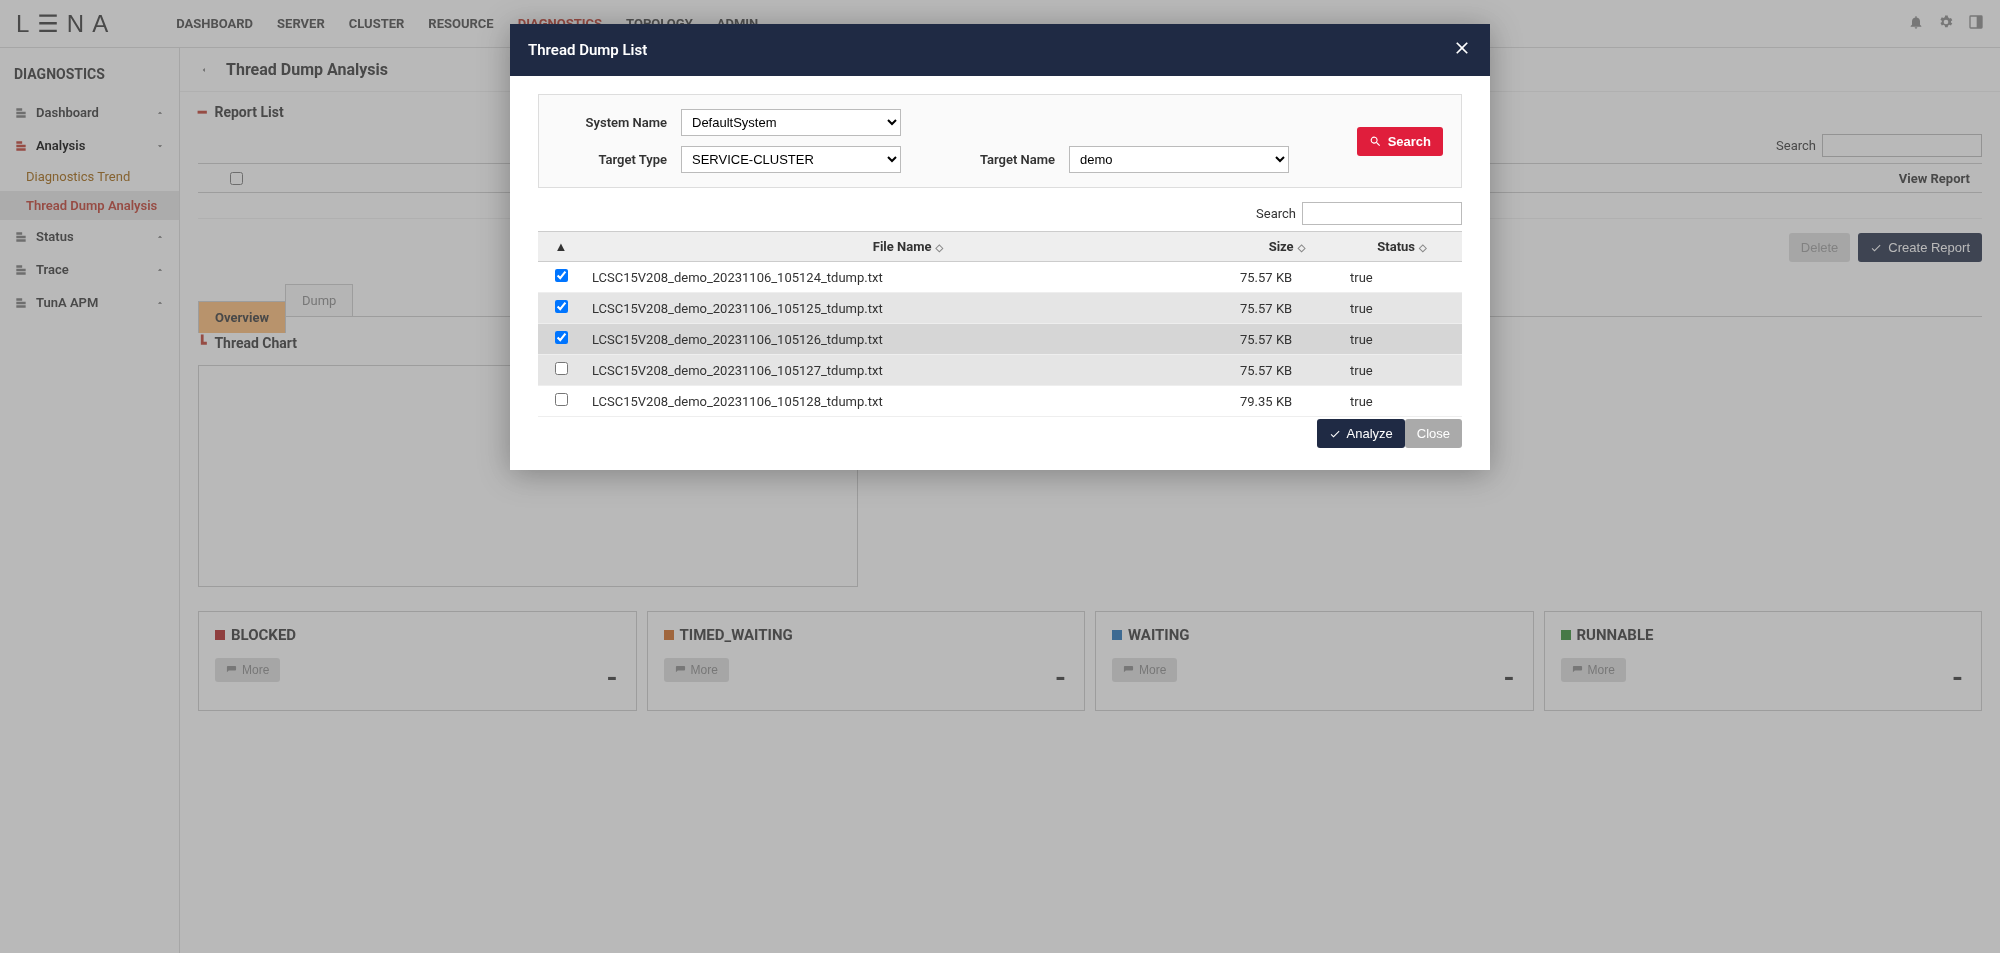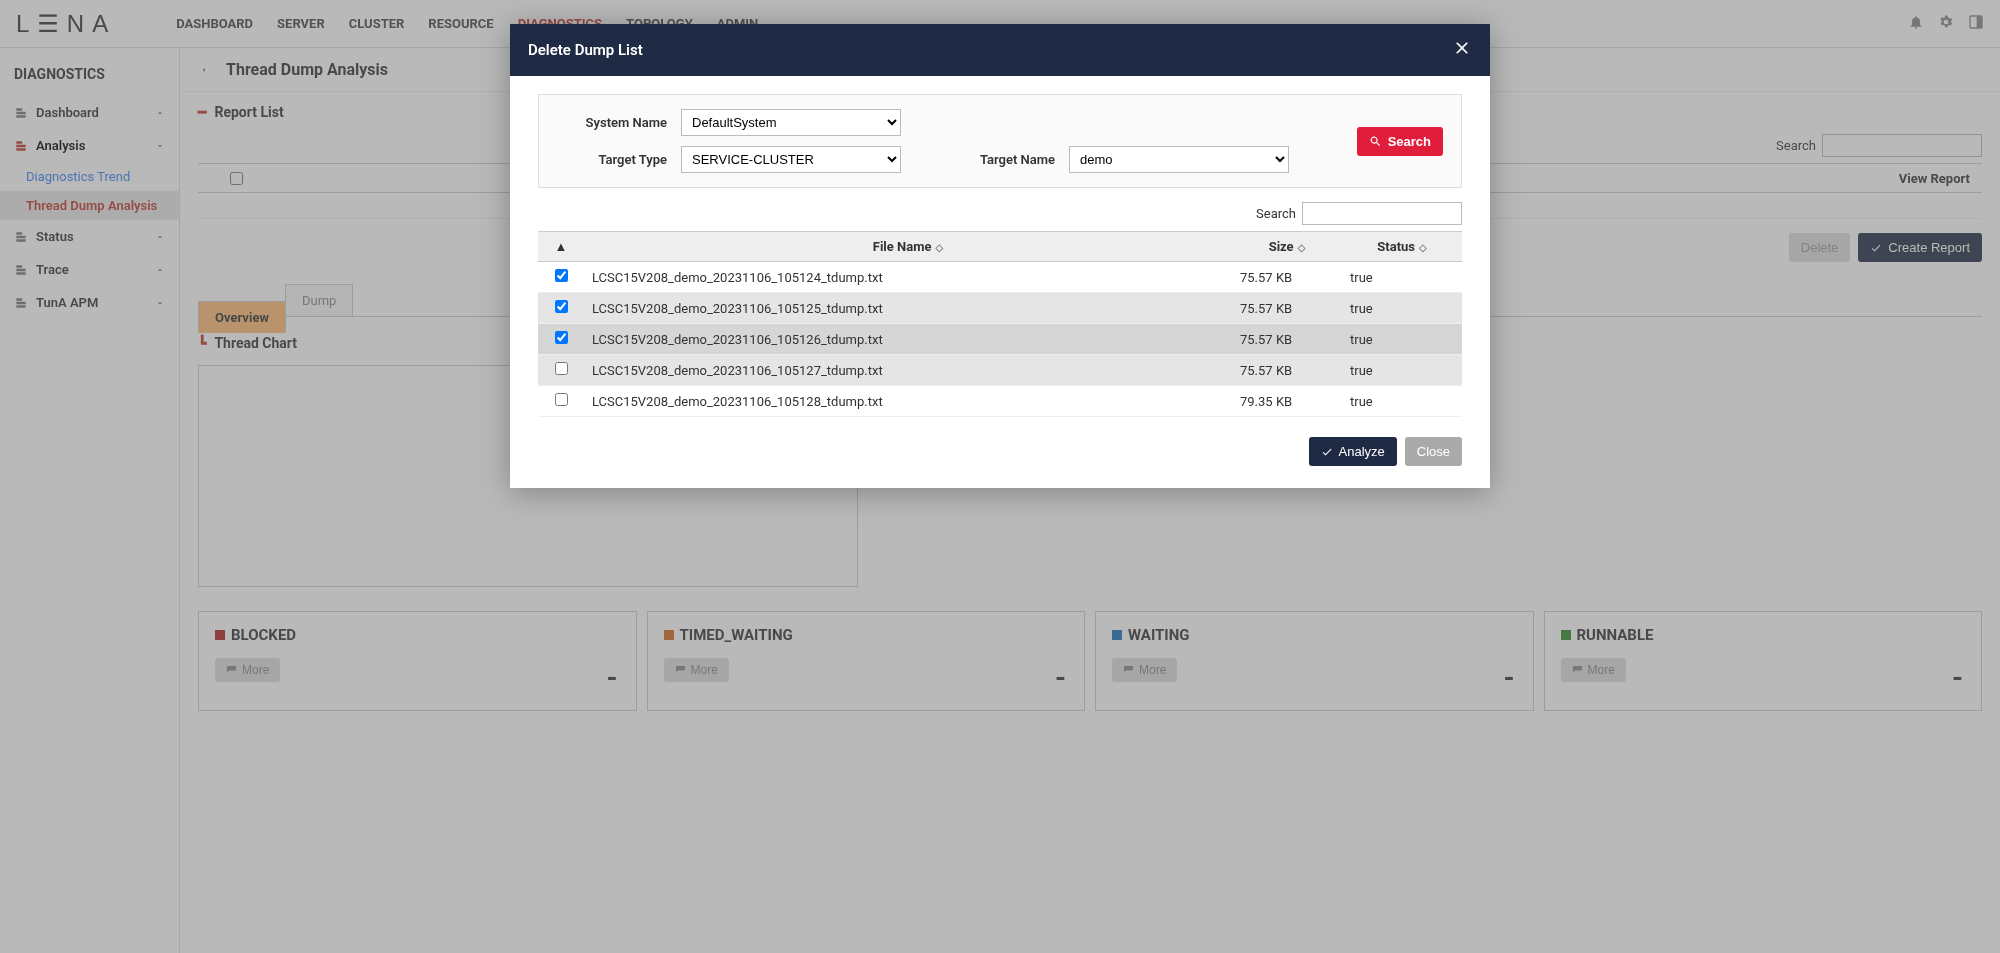--- a/index.html
+++ b/index.html
@@ -15,21 +15,21 @@
 .topnav-right svg { fill: #888; cursor: pointer; }
 
 
 .sidebar { position: absolute; left: 0; top: 48px; width: 180px; bottom: 0; background: #fff; border-right: 1px solid #ddd; }
 .sidebar-title { font-size: 14px; font-weight: 700; color: #333; padding: 18px 14px 14px; }
 .sidebar-group { display: flex; align-items: center; padding: 9px 14px; cursor: pointer; color: #333; font-weight: 600; font-size: 13px; }
 .sidebar-group.active { color: #000000; }
 .sidebar-group .doc-icon { margin-right: 8px; fill: #777; width: 14px; height: 14px; }
 .sidebar-group.active .doc-icon { fill: #c0392b; }
 .sidebar-group .chev { margin-left: auto; }
-.sidebar-sub { padding: 7px 14px 7px 26px; font-size: 13px; color: #3b82f6; cursor: pointer; }
+.sidebar-sub { padding: 7px 14px 7px 26px; font-size: 13px; color: #a16207; cursor: pointer; }
 .sidebar-sub.active { background: #e8e8e8; color: #c0392b; font-weight: 600; }
 
 
 .main { position: absolute; left: 180px; top: 48px; right: 0; bottom: 0; background: #fff; }
 .breadcrumb-bar { height: 44px; border-bottom: 1px solid #eee; display: flex; align-items: center; padding: 0 12px; }
 .breadcrumb-back { width: 24px; height: 24px; display: flex; align-items: center; justify-content: center; cursor: pointer; margin-right: 10px; }
 .breadcrumb-title { font-size: 16px; font-weight: 700; color: #333; }
 
 .content { padding: 12px 18px; }
 .section-label { display: flex; align-items: center; font-size: 14px; font-weight: 700; color: #333; margin-bottom: 14px; }
@@ -86,21 +86,21 @@
 .file-table th { background: #eee; border-top: 1px solid #ccc; border-bottom: 1px solid #ccc; padding: 7px 8px; font-size: 13px; font-weight: 700; text-align: left; }
 .file-table th.center { text-align: center; }
 .file-table td { padding: 7px 8px; font-size: 13px; border-bottom: 1px solid #eee; }
 .file-table tr.alt td { background: #e5e5e5; }
 .file-table tr.sel td { background: #d6d6d6; }
 .file-table td.cb, .file-table th.cb { width: 46px; text-align: center; }
 .file-table td.size { width: 110px; }
 .file-table td.status { width: 120px; }
 .sort-ic { font-size: 10px; color: #888; margin-left: 4px; }
 
-.modal-footer { display: flex; justify-content: flex-end; gap: 8px; margin-top: 20px; }
+.modal-footer { display: flex; justify-content: flex-end; margin-top: 2px; }
 
 svg.check { width: 12px; height: 12px; fill: currentColor; }
 svg.chev-d { width: 10px; height: 10px; fill: #666; }
 </style>
 </head>
 <body>
 
 <div class="topnav">
   <div class="logo">L☰NA</div>
   <div class="topnav-items">
@@ -235,21 +235,21 @@
               <path d="M20 2H4a2 2 0 0 0-2 2v12l4-4h14a2 2 0 0 0 2-2V4a2 2 0 0 0-2-2z"></path>
             </svg>More</button><div class="state-dash">-</div></div>
       </div>
   </div>
 </div>
 
 <div class="backdrop"></div>
 
 <div class="modal">
   <div class="modal-header">
-    <span>Delete Dump List</span>
+    <span>Thread Dump List</span>
     <span class="modal-close">
       <svg width="20" height="20" viewBox="0 0 24 24" fill="#fff">
           <path d="M19 6.4 17.6 5 12 10.6 6.4 5 5 6.4 10.6 12 5 17.6 6.4 19 12 13.4 17.6 19 19 17.6 13.4 12z"></path>
         </svg>
     </span>
   </div>
   <div class="modal-body">
 
     <div class="filter-panel">
       <label>System Name</label>

